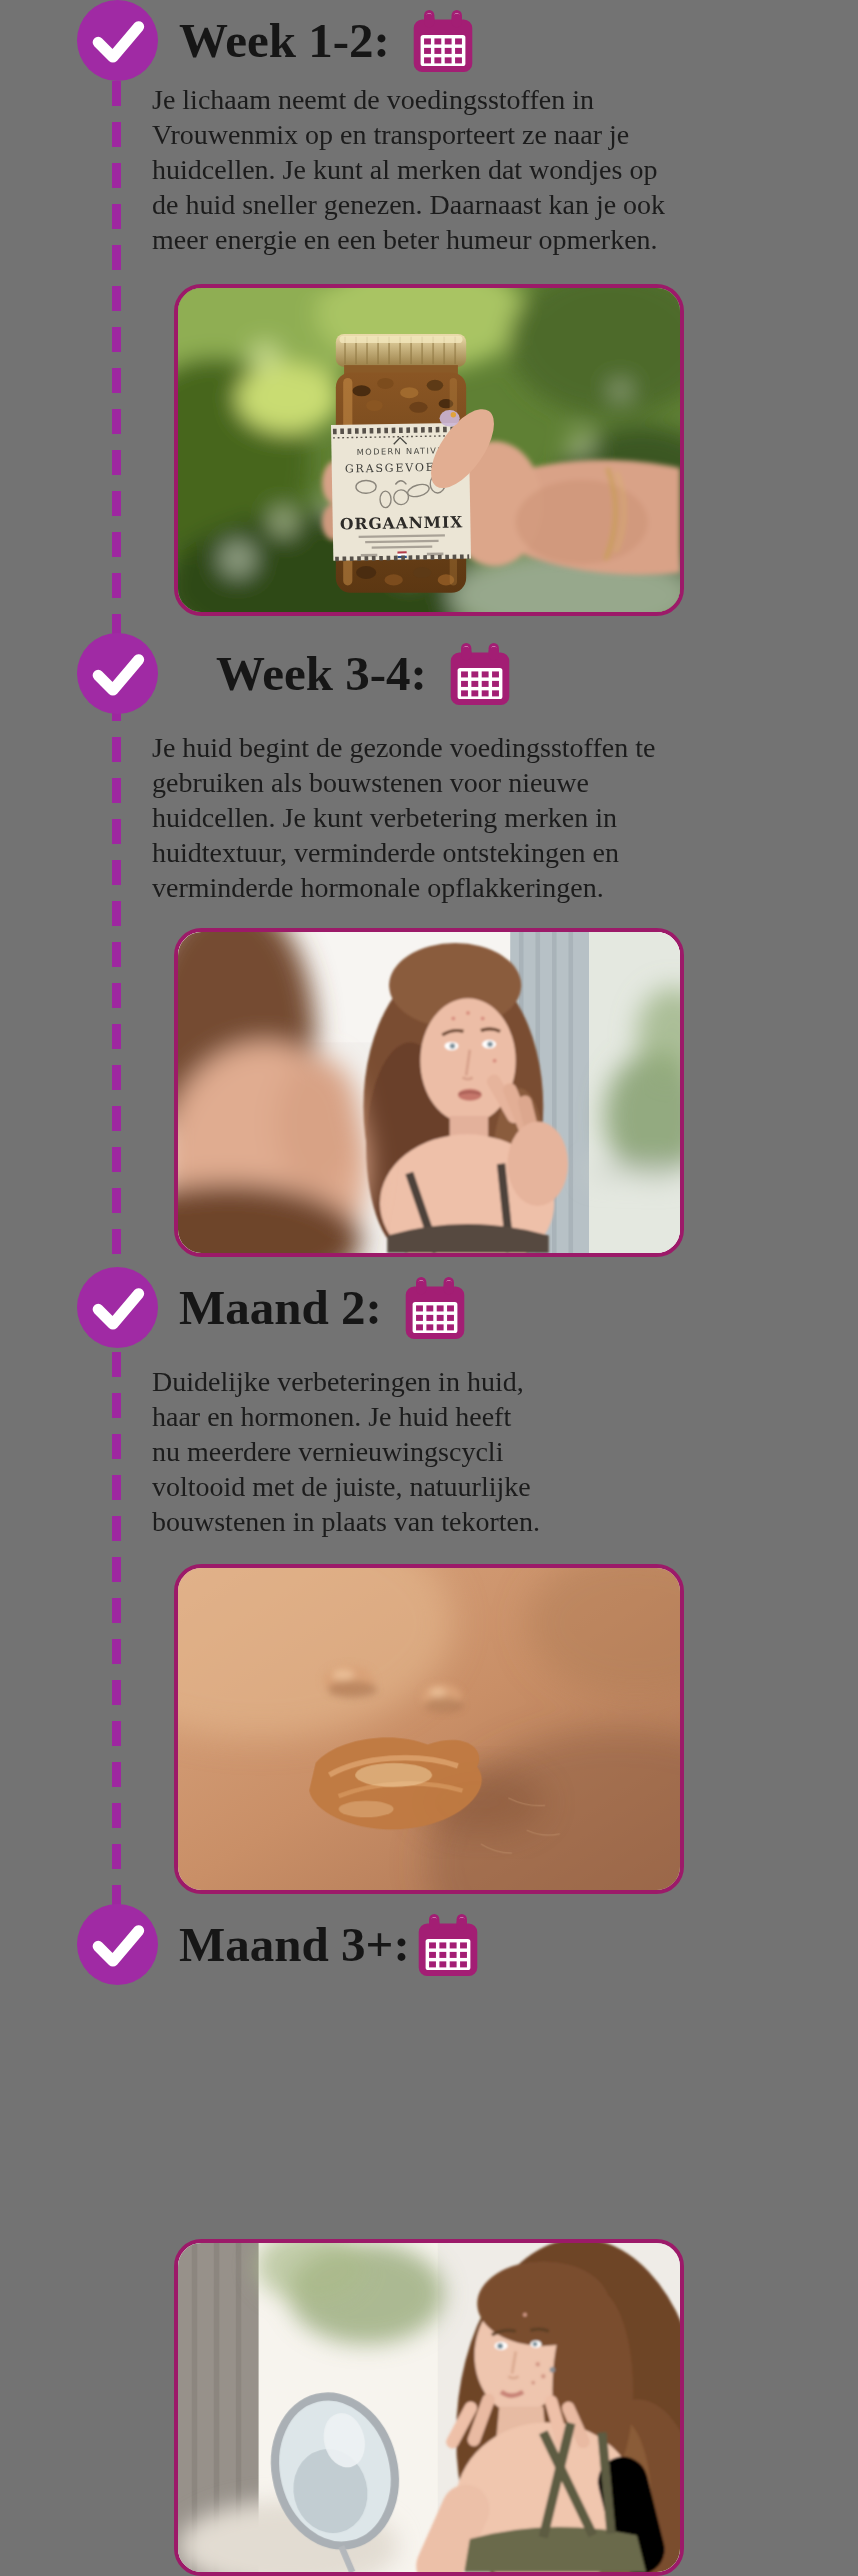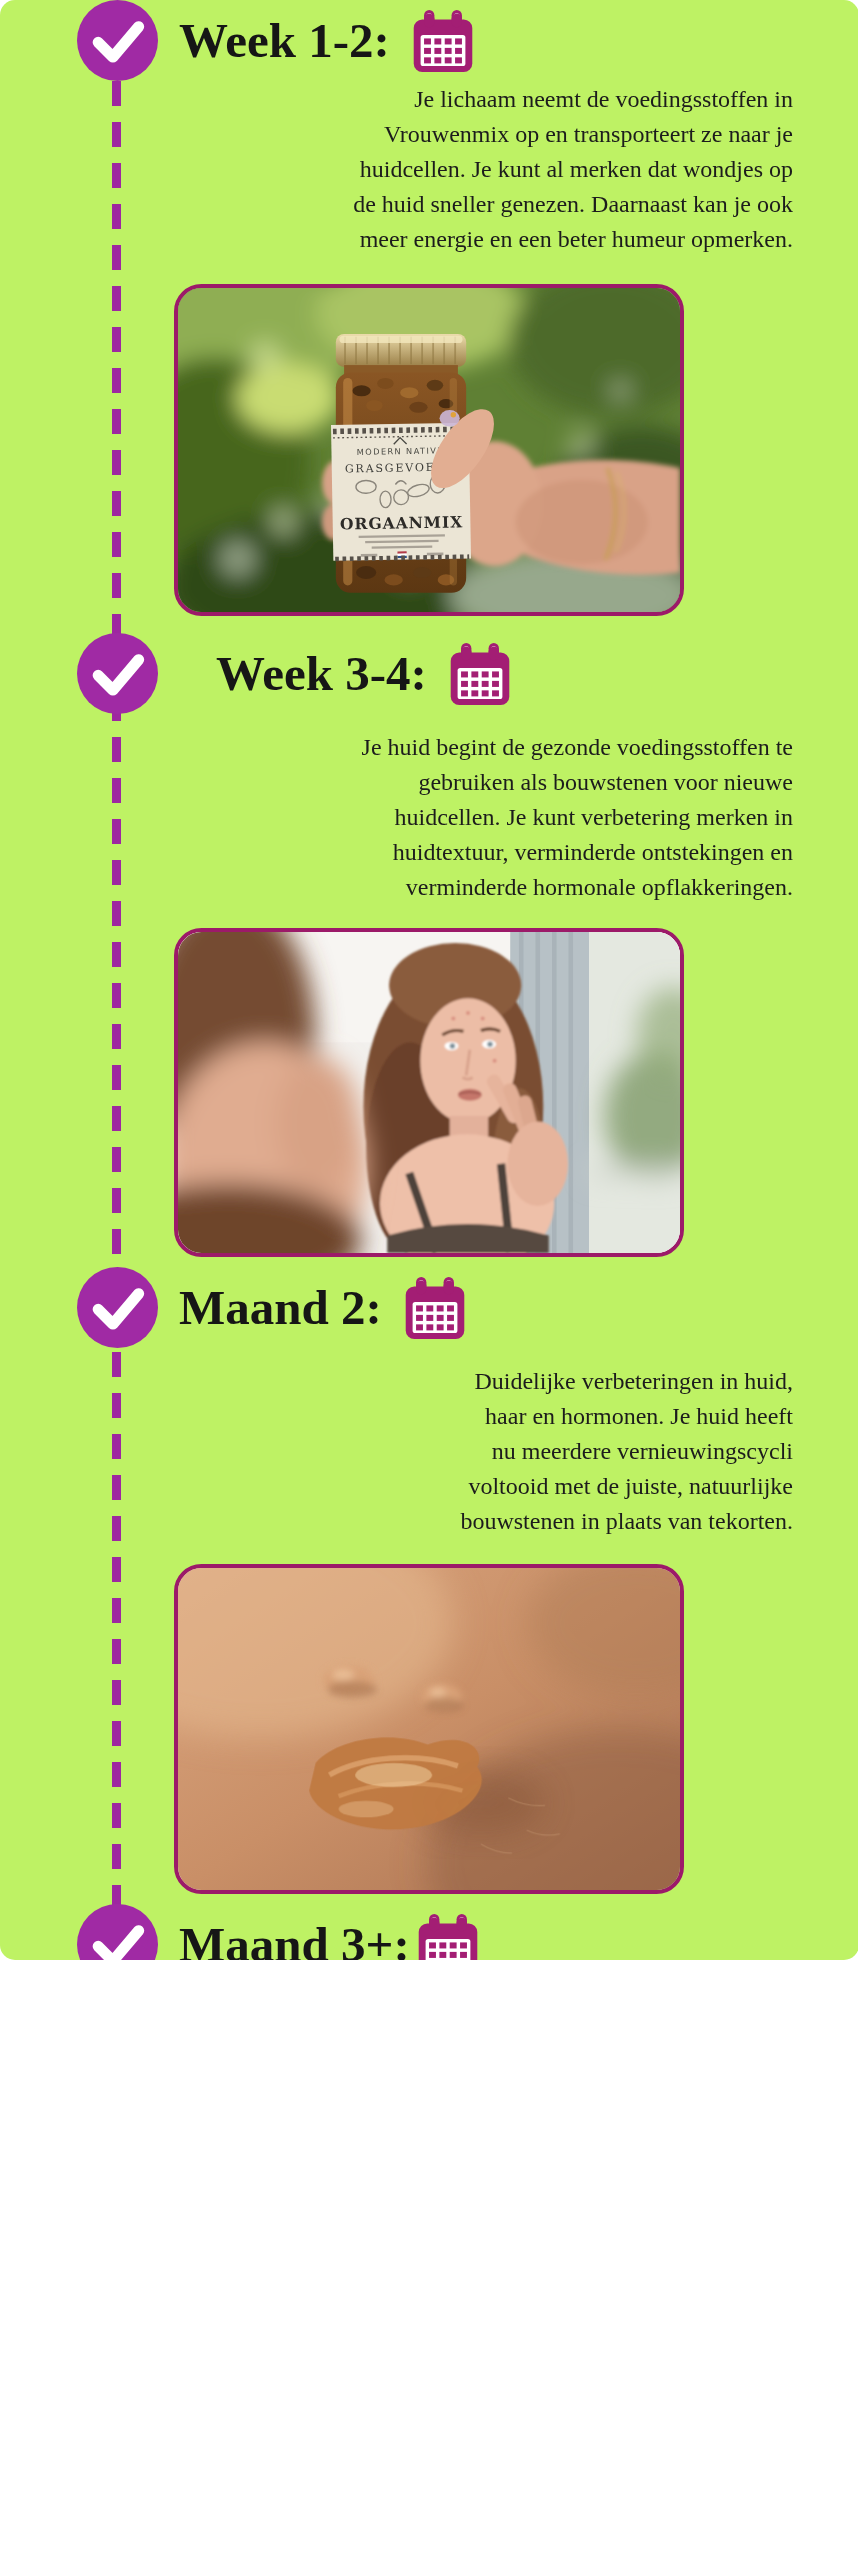--- a/index.html
+++ b/index.html
@@ -1,20 +1,19 @@
 <!DOCTYPE html>
 <html style="font-size:14.7px"><head>
 <meta charset="utf-8">
 <style>
   html,body{margin:0;padding:0;background:#ffffff;}
   .canvas{
-    position:relative;width:859px;height:1960px;margin:0 auto;
-    background:#bef264;overflow:hidden;
+    position:relative;width:859px;height:2576px;margin:0 auto;
+    background:#737373;overflow:hidden;
     font-family:"Liberation Serif",serif;
-    border-radius:15px;
   }
   .timeline-line{
     position:absolute;left:112px;top:40px;width:9.2px;height:1905px;
     background:repeating-linear-gradient(to bottom,#9E27A0 0 25px,rgba(0,0,0,0) 25px 41px);
     border-radius:4.6px;z-index:1;
   }
   .milestone{
     position:absolute;left:77px;width:81px;height:81px;z-index:2;
   }
   .milestone svg{display:block;width:100%;height:100%;}
@@ -22,21 +21,21 @@
     position:absolute;left:179px;height:81px;display:flex;align-items:center;z-index:2;
   }
   .title{
     margin:0;font-family:"Liberation Serif",serif;font-weight:700;
     font-size:49px;line-height:1;color:#161616;letter-spacing:0px;white-space:nowrap;
   }
   .cal{width:62px;height:66px;margin-left:22px;flex:0 0 auto;}
   .heading.tight .cal{margin-left:7.3px;}
   .body-text{
     position:absolute;left:152px;width:641px;
-    font-size:24px;line-height:35px;color:#1C1C1C;white-space:pre-line;z-index:2;text-align:right;
+    font-size:28px;line-height:35px;color:#1C1C1C;white-space:pre-line;z-index:2;
   }
   .body-text.indent{left:187px;}
   .photo{
     position:absolute;left:174px;width:510px;box-sizing:border-box;
     border:4.6px solid #9C1A69;border-radius:27.5px;overflow:hidden;background:#ddd;z-index:2;
   }
   .photo svg{display:block;width:100%;height:100%;}
   
   #m1{top:0px;}   #h1{top:0px;}    #b1{top:82px;}   #p1{top:284px;height:332px;}
   #m2{top:633px;} #h2{top:633px;margin-left:37px;}  #b2{top:730px;font-family:Liberation Serif, serif;}  #p2{top:928px;height:329px;}

